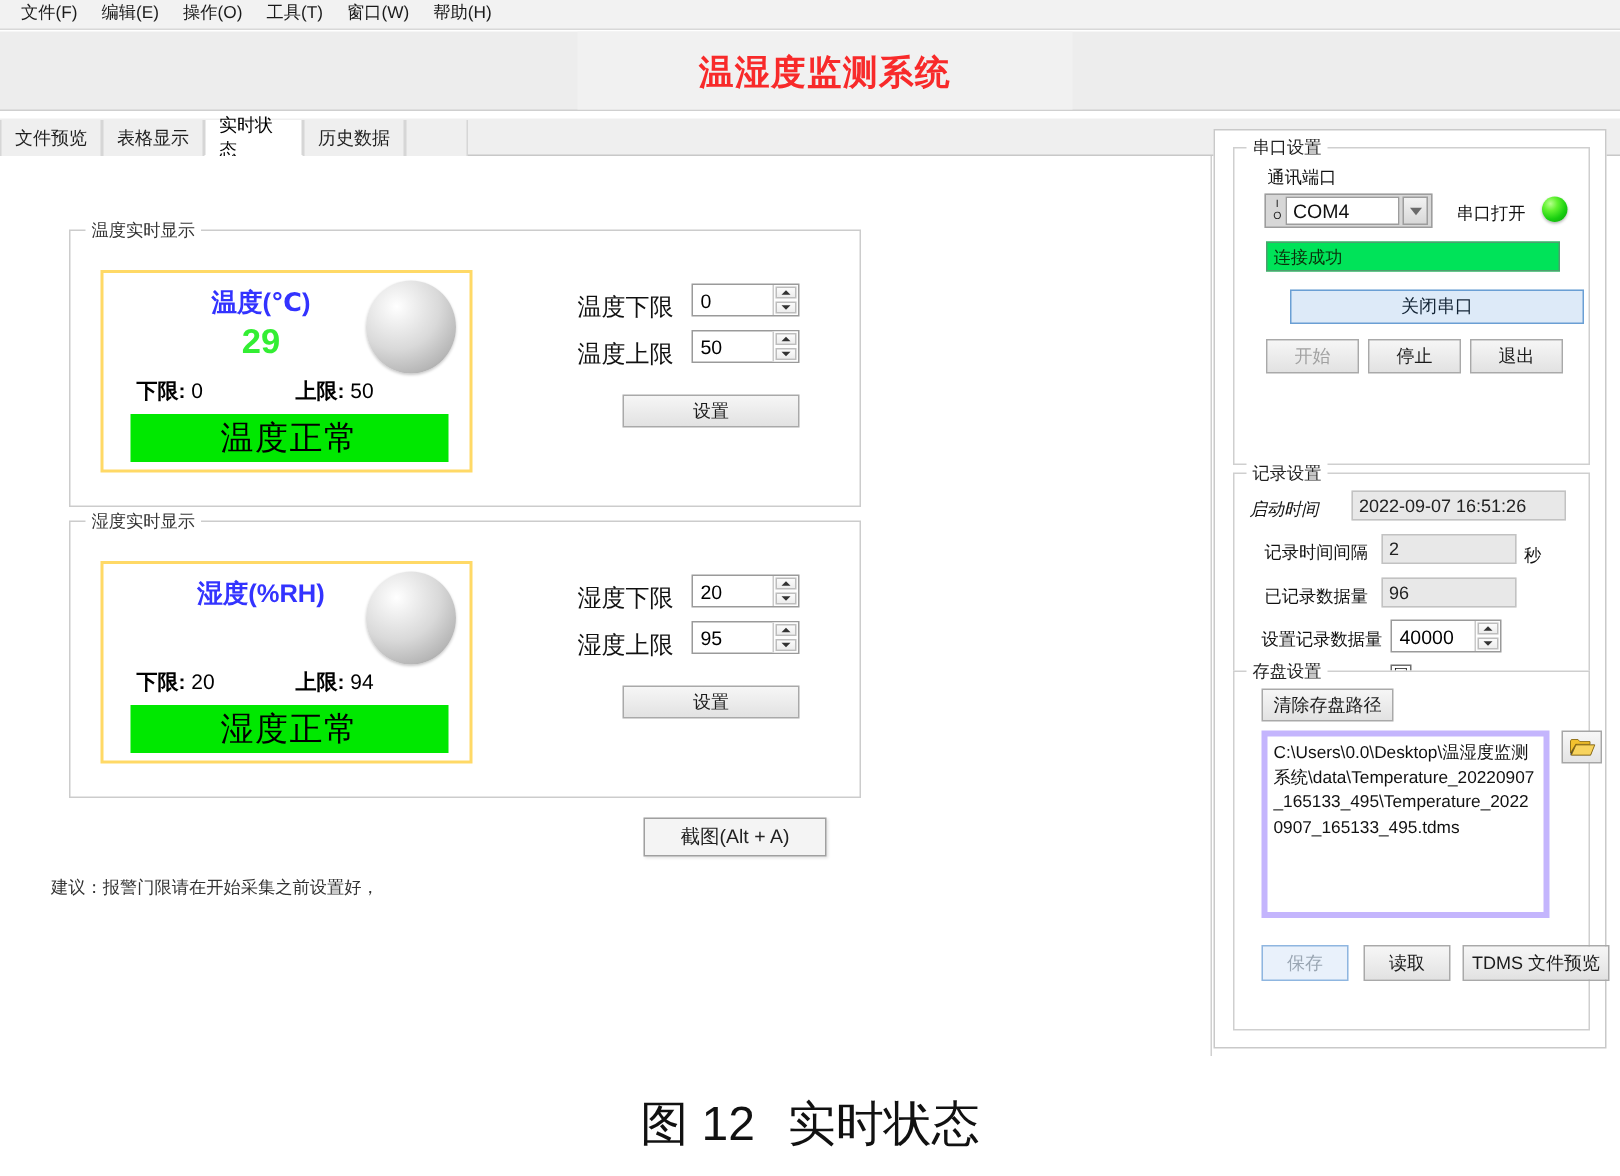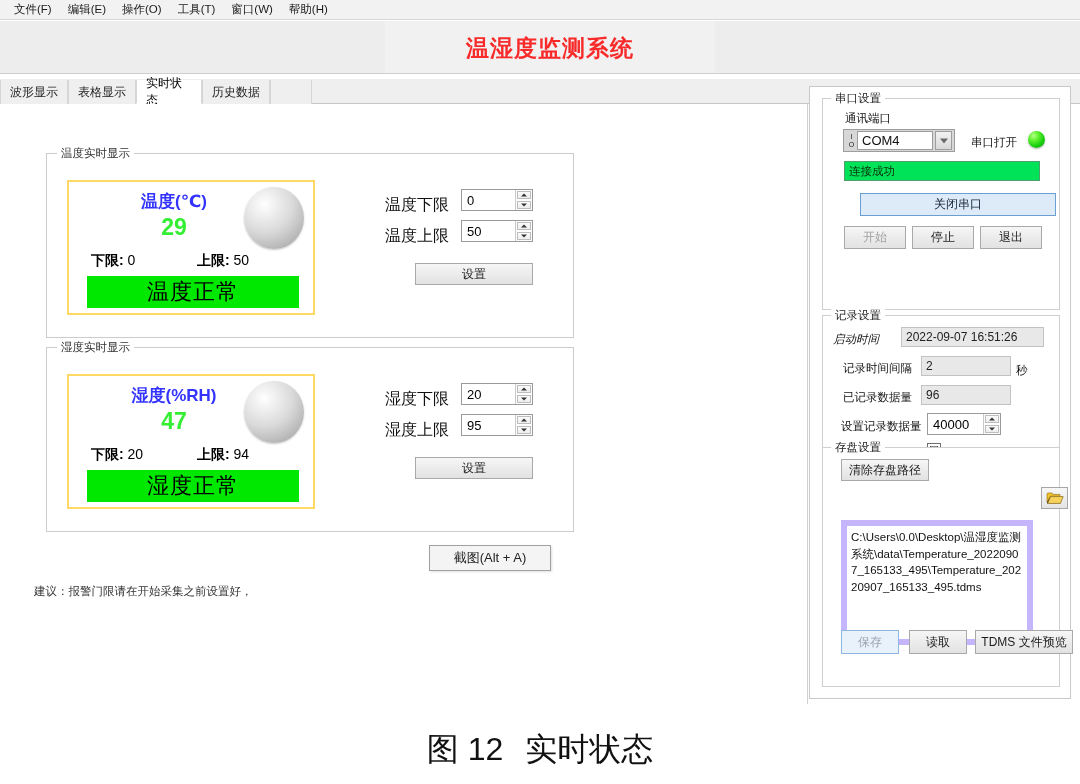--- a/index.html
+++ b/index.html
@@ -257,27 +257,26 @@
     font-size: 12px; color: #222;
   }
   .chk {
     position: absolute; width: 14px; height: 14px;
     border: 1px solid #6f6f6f; background: #fff;
     display: flex; align-items: center; justify-content: center;
     font-size: 11px; color: #111; line-height: 1;
   }
   .pathbox {
     position: absolute;
-    background: #ffffff; border: 6px solid #c4b5fd;
+    background: #ffffff; border: 4px solid #c4b5fd;
     padding: 3px 4px;
     font-size: 11.5px; color: #111;
     line-height: 16.5px;
     word-break: break-all;
     overflow: hidden;
-    margin-top: 33px;
   }
   .foldericon {
     position: absolute;
     width: 27px; height: 22px;
     background: linear-gradient(#f7f7f7, #e4e4e4);
     border: 1px solid #a6a6a6;
     display: flex; align-items: center; justify-content: center;
   }
 
   
@@ -301,21 +300,21 @@
     <div class="mi">窗口(W)</div>
     <div class="mi">帮助(H)</div>
   </div>
 
   <div class="titleband">
     <div class="titleinner"></div>
   </div>
   <div class="apptitle">温湿度监测系统</div>
 
   <div class="tabstrip">
-    <div class="tab" style="left:0px;width:68px;">波形显示</div>
+    <div class="tab" style="left:0px;width:68px;">文件预览</div>
     <div class="tab" style="left:68px;width:68px;">表格显示</div>
     <div class="tab sel" style="left:136px;width:66px;">实时状态</div>
     <div class="tab" style="left:202px;width:68px;">历史数据</div>
     <div class="tab" style="left:270px;width:42px;border-right:1px solid #d6d6d6;"></div>
   </div>
 
   <div class="workarea">
 
     <div class="grp" style="left:46px;top:49px;width:528px;height:185px;">
       <div class="legend">温度实时显示</div>
@@ -354,21 +353,20 @@
       </div>
 
       <div class="btn" style="left:368px;top:109px;width:118px;height:22px;">设置</div>
     </div>
 
     <div class="grp" style="left:46px;top:243px;width:528px;height:185px;">
       <div class="legend">湿度实时显示</div>
 
       <div class="readout" style="left:20px;top:26px;width:248px;height:135px;">
         <div class="ro-label" style="left:30px;top:8px;width:150px;">湿度(%RH)</div>
-        <div class="ro-value" style="left:30px;top:32px;width:150px;">47</div>
         <div class="sphere" style="left:175px;top:5px;width:60px;height:62px;"></div>
         <div class="ro-lim" style="left:22px;top:70px;">
           <b>下限:</b>
           <span>20</span>
         </div>
         <div class="ro-lim" style="left:128px;top:70px;">
           <b>上限:</b>
           <span>94</span>
         </div>
         <div class="ro-status" style="left:18px;top:94px;width:212px;height:32px;">湿度正常</div>

